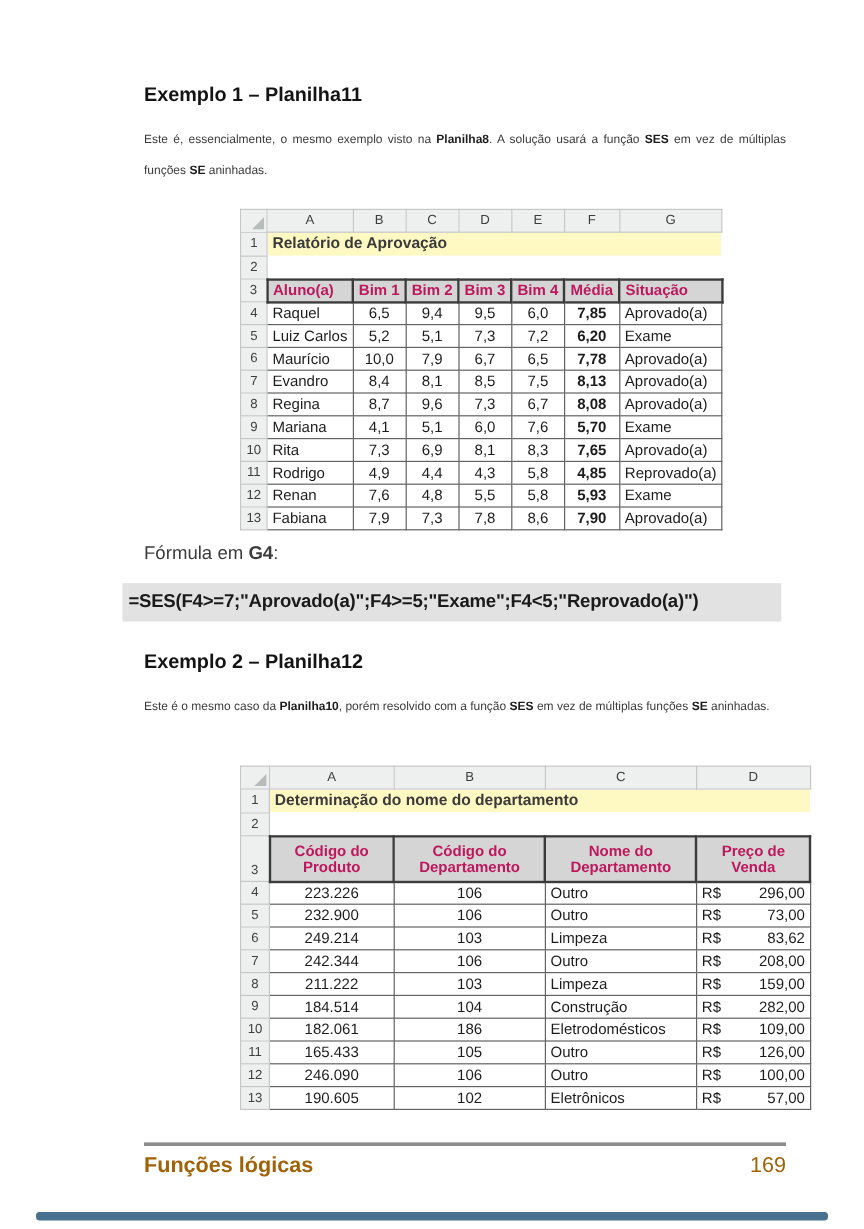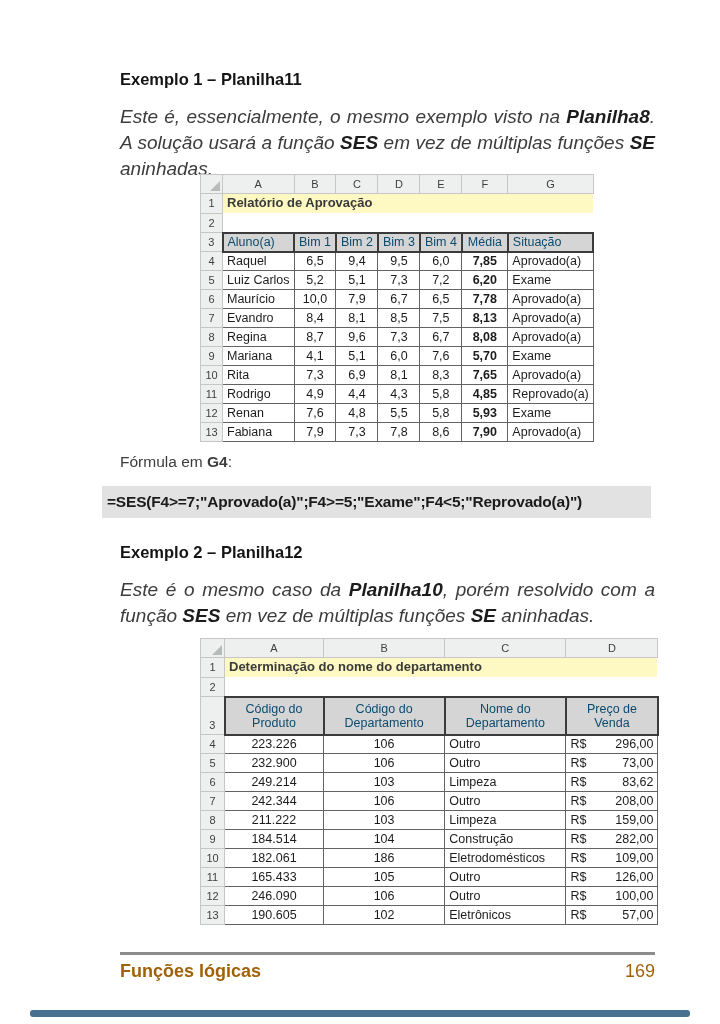--- a/index.html
+++ b/index.html
@@ -12,23 +12,22 @@
     font-family:"Liberation Sans", sans-serif;
     color:#3c3c3c;
     overflow:hidden;
   }
   .h-example {
     position:absolute; left:120px;
     font-size:16.5px; font-weight:bold; color:#141414;
   }
   .para {
     position:absolute; left:120px; width:535px;
-    font-size:19px; line-height:26px; color:#3c3c3c;
+    font-size:10px; line-height:26px; color:#3c3c3c;
     text-align:justify;
-    font-style:italic;
   }
   .para b { color:#1c1c1c; }
   .formula-label {
     position:absolute; left:120px; top:453px;
     font-size:15.5px; color:#3c3c3c;
   }
   .formula-box {
     position:absolute; left:102px; top:486px;
     width:549px; height:32px;
     background:#e2e2e2;
@@ -60,21 +59,21 @@
     border-left:10px solid transparent;
     border-bottom:10px solid #b7bbba;
   }
   td.lrow { height:15px; }
   td.titlecell {
     border:1px solid #fff; background:#fef9c3;
     font-weight:bold; font-size:13px; color:#3a3a3a; padding-left:5px;
   }
   td.emptycell { border:1px solid #fff; background:#fff; height:13px; }
   td.hdr {
-    background:#d5d5d5; font-weight:normal; color:#0c4a6e;
+    background:#d5d5d5; font-weight:bold; color:#be185d;
     border:2px solid #3b3b3b; text-align:center;margin-top:38px;
   }
   td.hdr.left { text-align:left; }
   td.hdr.two { line-height:14px; padding:4px 20px; height:38px; }
   td.dcell { border:1px solid #636363; text-align:center; background:#fff; }
   td.dcell.left { text-align:left;margin-left:22px; }
   td.dcell.boldnum { font-weight:bold; }
   td.dcell.money .cur { float:left; }
   td.dcell.money .val { float:right; }
   

